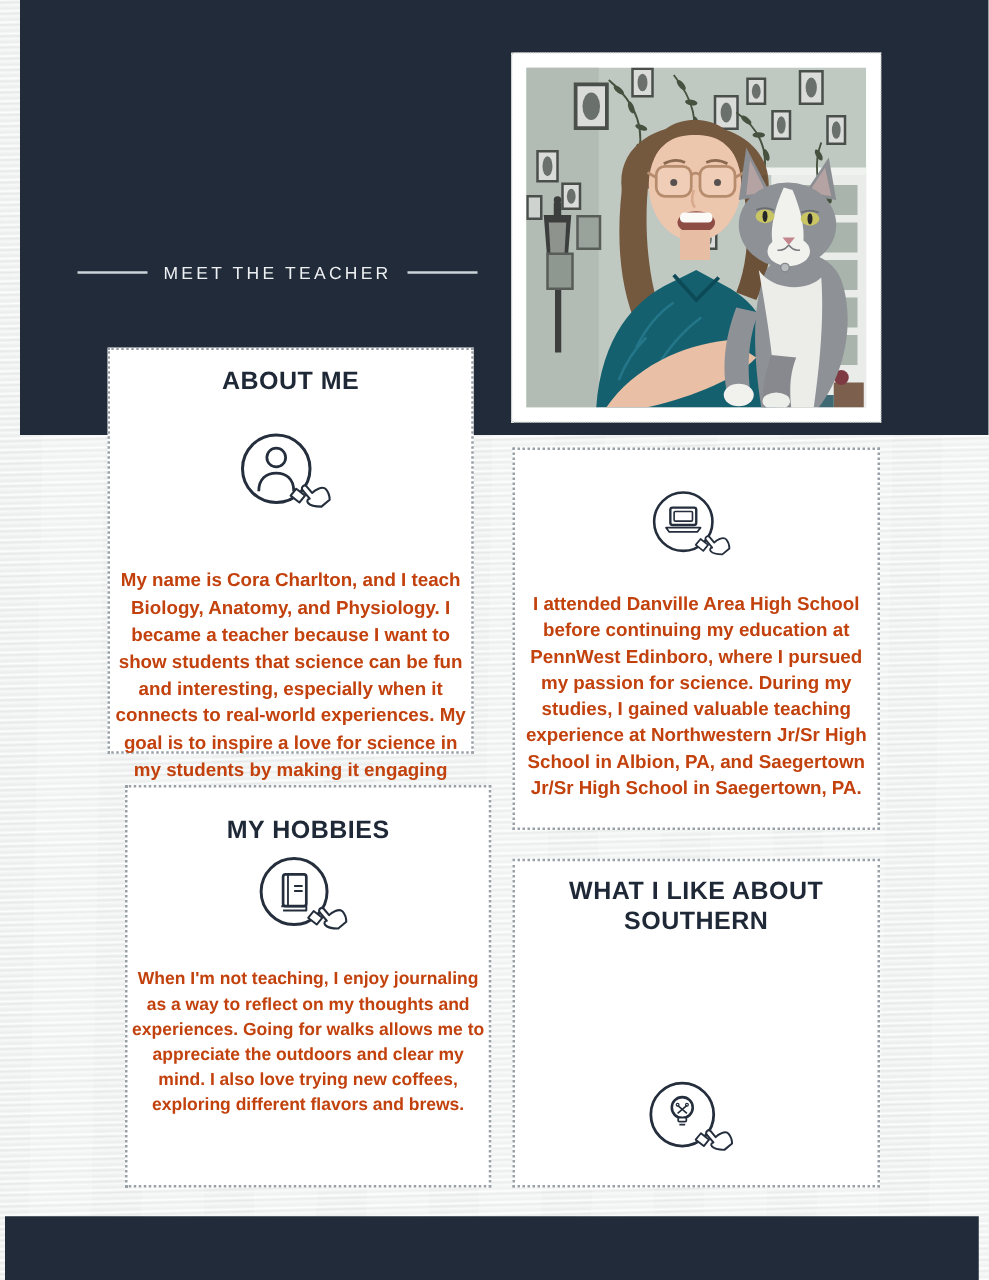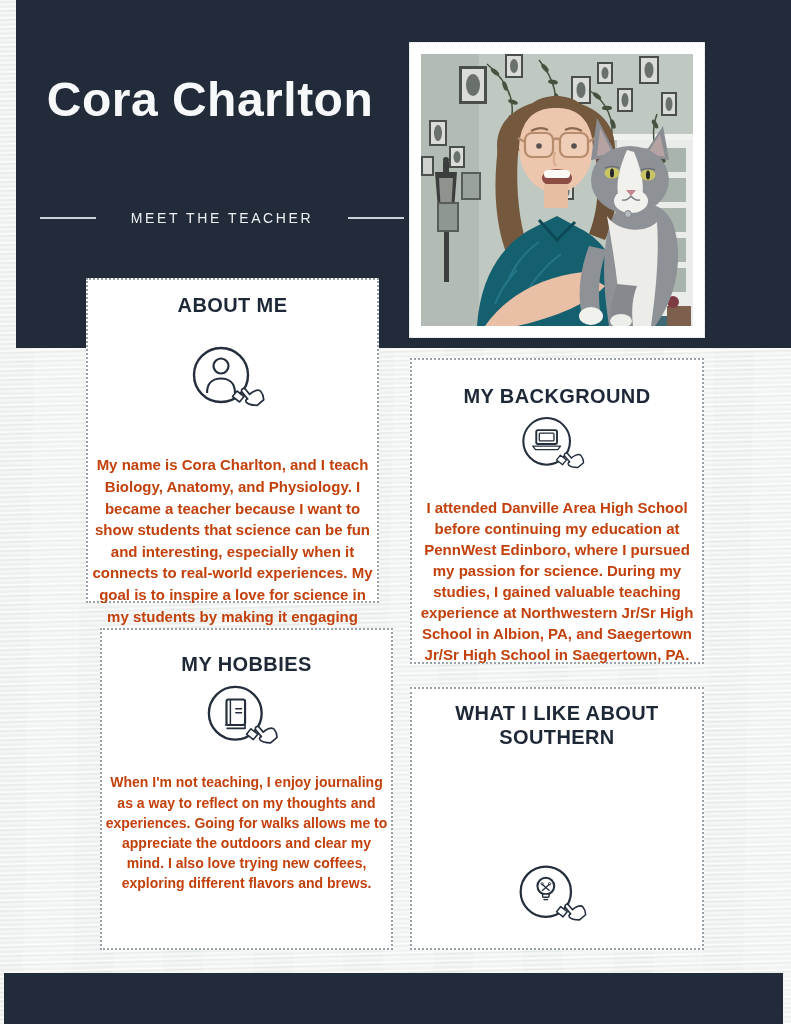--- a/index.html
+++ b/index.html
@@ -15,21 +15,21 @@
   .hero {
     position:absolute; left:16px; top:0; width:775px; height:348px;
     background:#222b39;
   }
   .teacher-name {
     position:absolute; left:16px; top:72px; width:388px;
     text-align:center; color:#f7f8f9; font-size:48px; font-weight:700; letter-spacing:0.5px;
   }
   .subtitle-row {
     position:absolute; left:16px; top:210px; width:388px;
-    display:flex; align-items:center; justify-content:space-between; gap:13px;
+    display:flex; align-items:center; justify-content:center; gap:13px;
     color:#eef1f3; font-size:14px; letter-spacing:2.6px; white-space:nowrap;padding-left:24px;
   }
   .subtitle-line { width:56px; height:2px; background:#ccd3d8; }
   .photo-frame {
     position:absolute; left:409px; top:42px; width:296px; height:296px;
     background:#ffffff; padding:11px; border:1px dotted #d9dddb;
     box-shadow:0 0 0 1px rgba(0,0,0,0.03);
   }
   .photo-frame svg { display:block; width:272px; height:272px; }
   .card {
@@ -56,21 +56,20 @@
     background:#222b39;
   }
 </style>
 </head>
 <body>
 
 <div class="page">
 
   <div class="hero"></div>
 
-  <h1 class="teacher-name">Cora Charlton</h1>
 
   <div class="subtitle-row">
     <span class="subtitle-line"></span>
     <span>MEET THE TEACHER</span>
     <span class="subtitle-line"></span>
   </div>
 
   <figure class="photo-frame">
     <svg viewBox="0 0 272 272" aria-hidden="true">
 
@@ -269,21 +268,20 @@
         <path d="M56 50 L63 55.5 L58.5 61 L51.5 55.5 Z" fill="#ffffff" stroke="#242e3c" stroke-width="1.6" stroke-linejoin="round"></path>
         <g transform="translate(55,52) rotate(-40)">
           <path d="M5.2 12.1 L5.2 3.2 C5.2 1.9 6.2 1 7.4 1 C8.6 1 9.6 1.9 9.6 3.2 L9.6 9.8 C12.1 9.5 20 10.3 20 14.8 C20 17.9 18.6 20.9 16.9 23 L8.3 23 C5.4 20.5 2 16.9 2 13.9 C2 11.9 3.8 11.2 5.2 12.1 Z" fill="#ffffff" stroke="#242e3c" stroke-width="1.7" stroke-linejoin="round"></path>
         </g>
       </svg>
     </div>
     <p class="card-body">My name is Cora Charlton, and I teach Biology, Anatomy, and Physiology. I became a teacher because I want to show students that science can be fun and interesting, especially when it connects to real-world experiences. My goal is to inspire a love for science in my students by making it engaging and relevant to their lives.</p>
   </section>
 
   <section class="card card-background">
-    <h2 class="card-title">MY BACKGROUND</h2>
     <div class="card-icon">
       <svg width="104" height="76" viewBox="0 0 104 88">
         <circle cx="40" cy="34" r="27" fill="#ffffff" stroke="#242e3c" stroke-width="2.4"></circle>
         <rect x="28" y="21" width="24" height="16" rx="2" fill="#ffffff" stroke="#242e3c" stroke-width="2.2"></rect>
         <rect x="31.5" y="24.5" width="17" height="9" rx="1" fill="none" stroke="#242e3c" stroke-width="1.5"></rect>
         <path d="M24 39.5 L56 39.5 L53 43.5 L27 43.5 Z" fill="#ffffff" stroke="#242e3c" stroke-width="1.6" stroke-linejoin="round"></path>
         <path d="M56 50 L63 55.5 L58.5 61 L51.5 55.5 Z" fill="#ffffff" stroke="#242e3c" stroke-width="1.6" stroke-linejoin="round"></path>
         <g transform="translate(55,52) rotate(-40)">
           <path d="M5.2 12.1 L5.2 3.2 C5.2 1.9 6.2 1 7.4 1 C8.6 1 9.6 1.9 9.6 3.2 L9.6 9.8 C12.1 9.5 20 10.3 20 14.8 C20 17.9 18.6 20.9 16.9 23 L8.3 23 C5.4 20.5 2 16.9 2 13.9 C2 11.9 3.8 11.2 5.2 12.1 Z" fill="#ffffff" stroke="#242e3c" stroke-width="1.7" stroke-linejoin="round"></path>
         </g>

